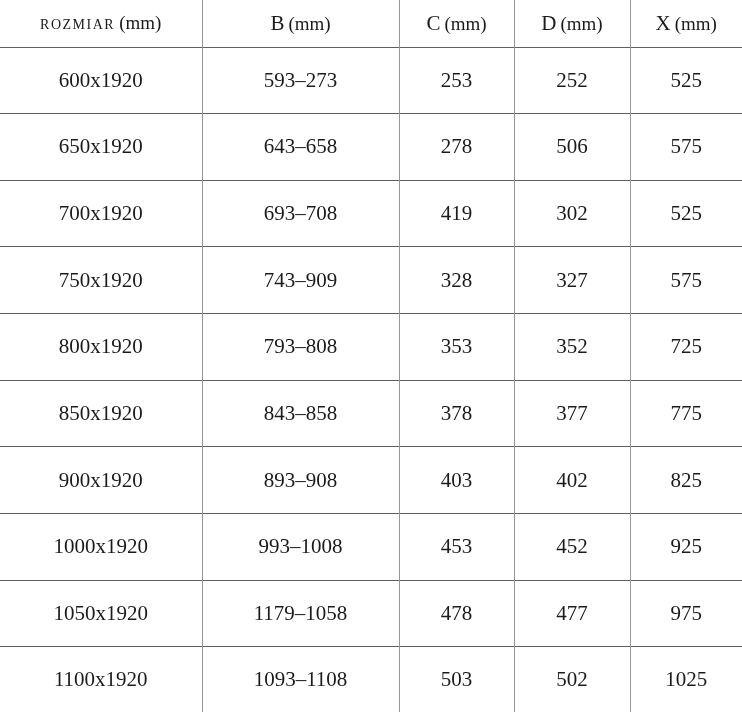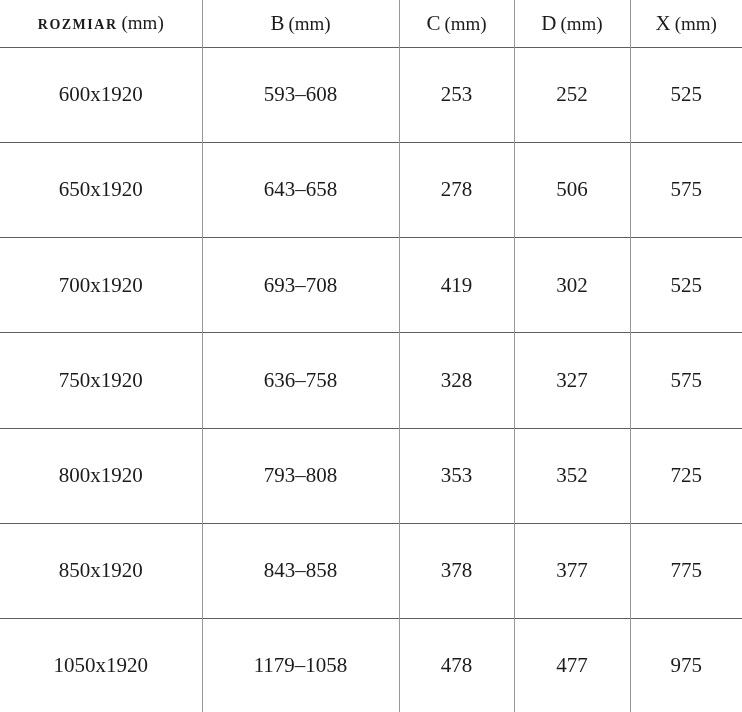--- a/index.html
+++ b/index.html
@@ -32,21 +32,21 @@
   th:not(:last-child),
   td:not(:last-child) {
     border-right: 1px solid #979797;
   }
   .hlabel {
     font-size: 21px;
   }
   .hlabel-small {
     font-size: 14px;
     letter-spacing: 1.5px;
-    font-weight: bold;
+    font-weight: normal;
   }
   .hunit {
     font-size: 19px;
     margin-left: 4px;
   }
   th { font-weight: normal; }
 </style>
 </head>
 <body>
 
@@ -73,61 +73,82 @@
         <span class="hlabel">D</span><span class="hunit">(mm)</span>
       </th>
       <th>
         <span class="hlabel">X</span><span class="hunit">(mm)</span>
       </th>
     </tr>
   </thead>
   <tbody>
       <tr>
     <td>600x1920</td>
-    <td>593–608</td>
+    <td>593–273</td>
     <td>253</td>
     <td>252</td>
     <td>525</td>
   </tr>
       <tr>
     <td>650x1920</td>
     <td>643–658</td>
     <td>278</td>
     <td>506</td>
     <td>575</td>
   </tr>
       <tr>
     <td>700x1920</td>
     <td>693–708</td>
     <td>419</td>
     <td>302</td>
     <td>525</td>
   </tr>
       <tr>
     <td>750x1920</td>
-    <td>636–758</td>
+    <td>743–909</td>
     <td>328</td>
     <td>327</td>
     <td>575</td>
   </tr>
       <tr>
     <td>800x1920</td>
     <td>793–808</td>
     <td>353</td>
     <td>352</td>
     <td>725</td>
   </tr>
       <tr>
     <td>850x1920</td>
     <td>843–858</td>
     <td>378</td>
     <td>377</td>
     <td>775</td>
   </tr>
       <tr>
+    <td>900x1920</td>
+    <td>893–908</td>
+    <td>403</td>
+    <td>402</td>
+    <td>825</td>
+  </tr>
+      <tr>
+    <td>1000x1920</td>
+    <td>993–1008</td>
+    <td>453</td>
+    <td>452</td>
+    <td>925</td>
+  </tr>
+      <tr>
     <td>1050x1920</td>
     <td>1179–1058</td>
     <td>478</td>
     <td>477</td>
     <td>975</td>
   </tr>
+      <tr>
+    <td>1100x1920</td>
+    <td>1093–1108</td>
+    <td>503</td>
+    <td>502</td>
+    <td>1025</td>
+  </tr>
     </tbody>
 </table>
 
 </body></html>

